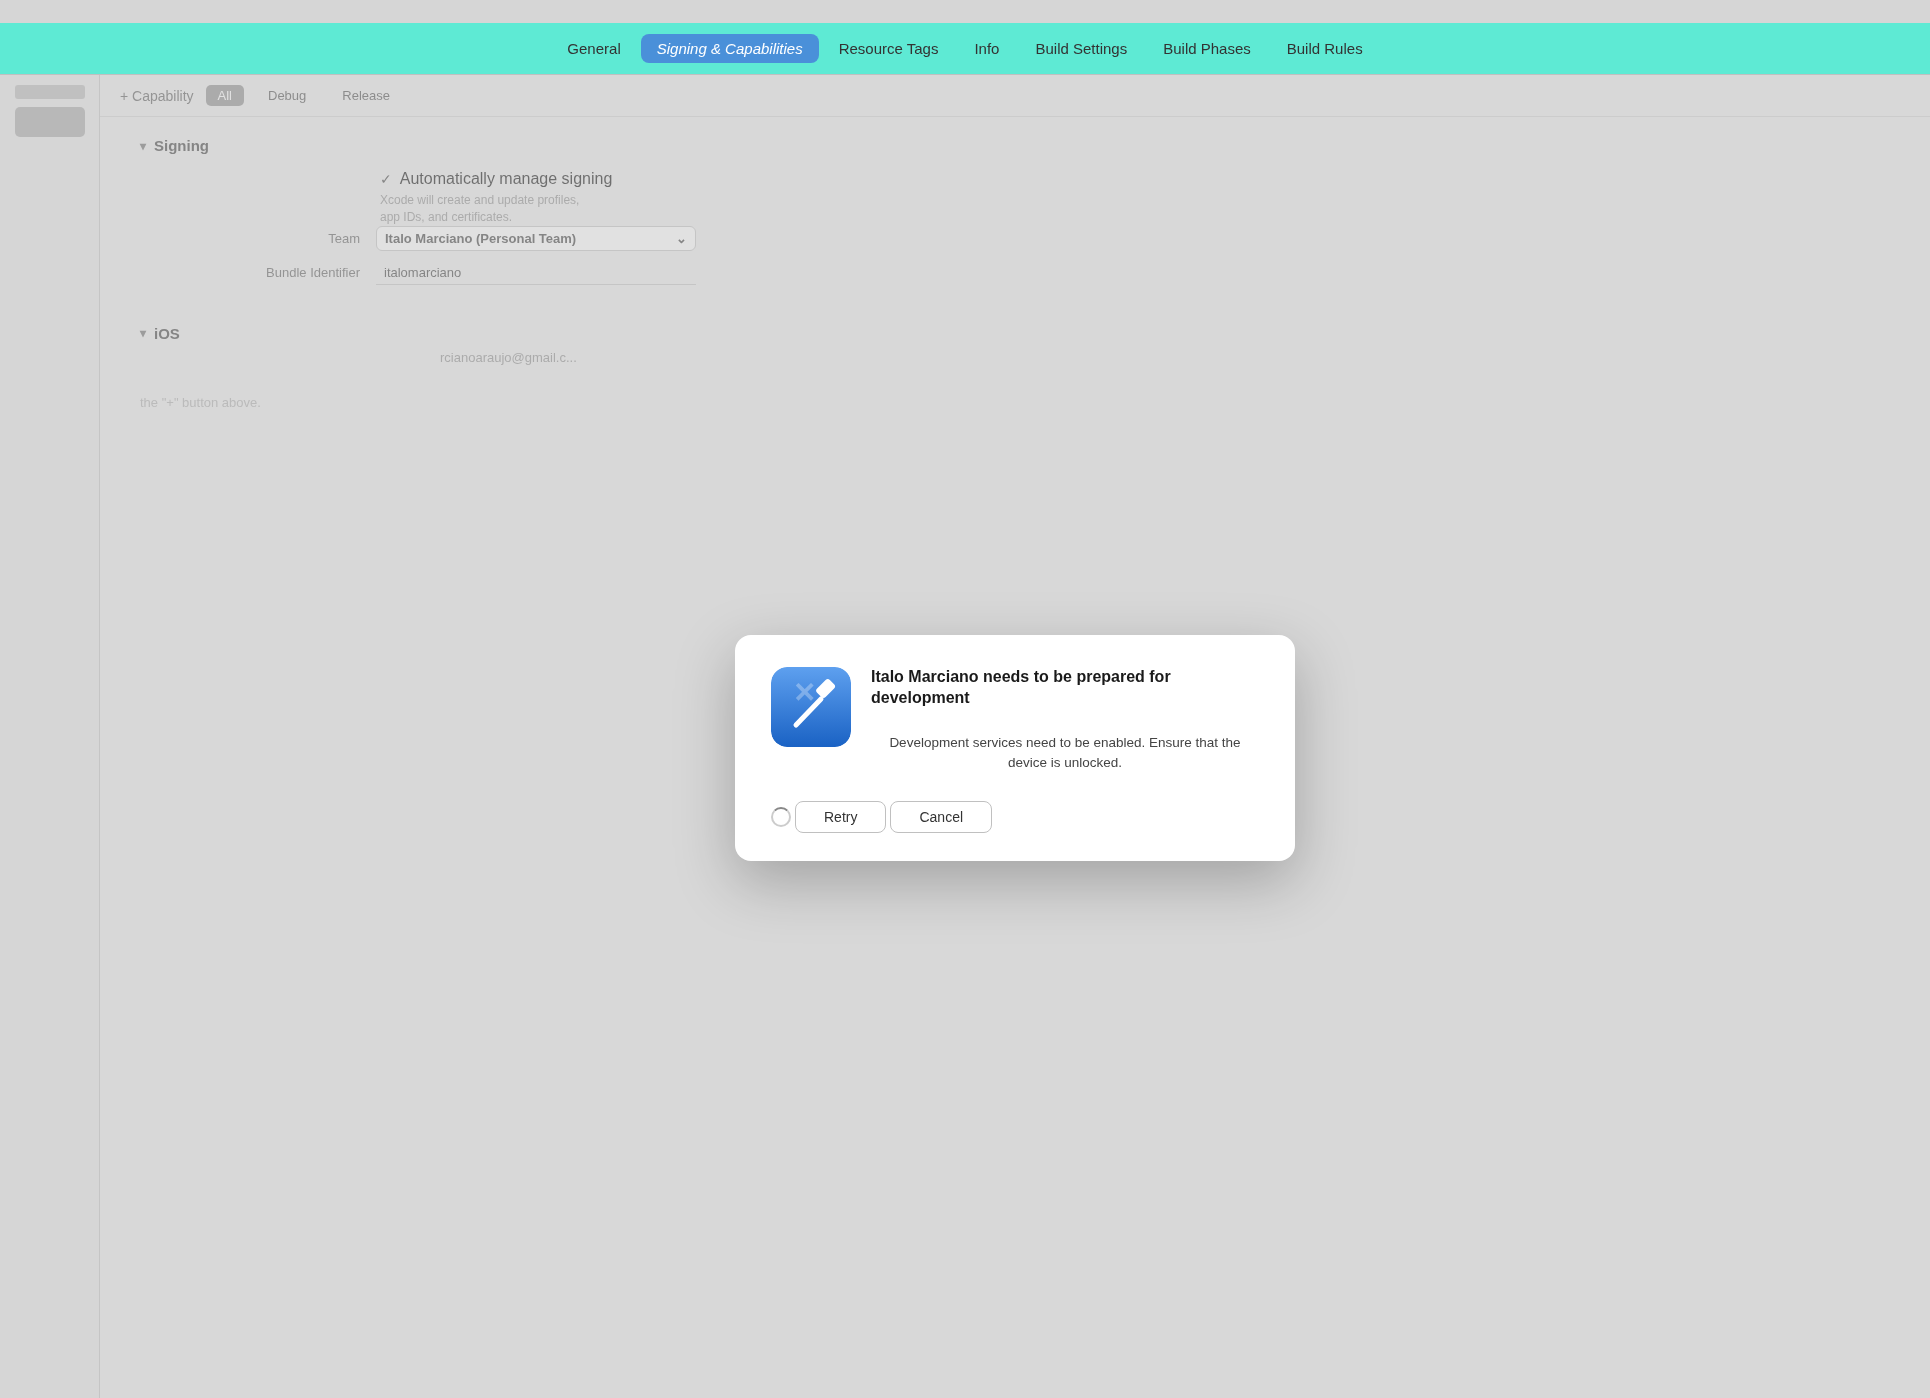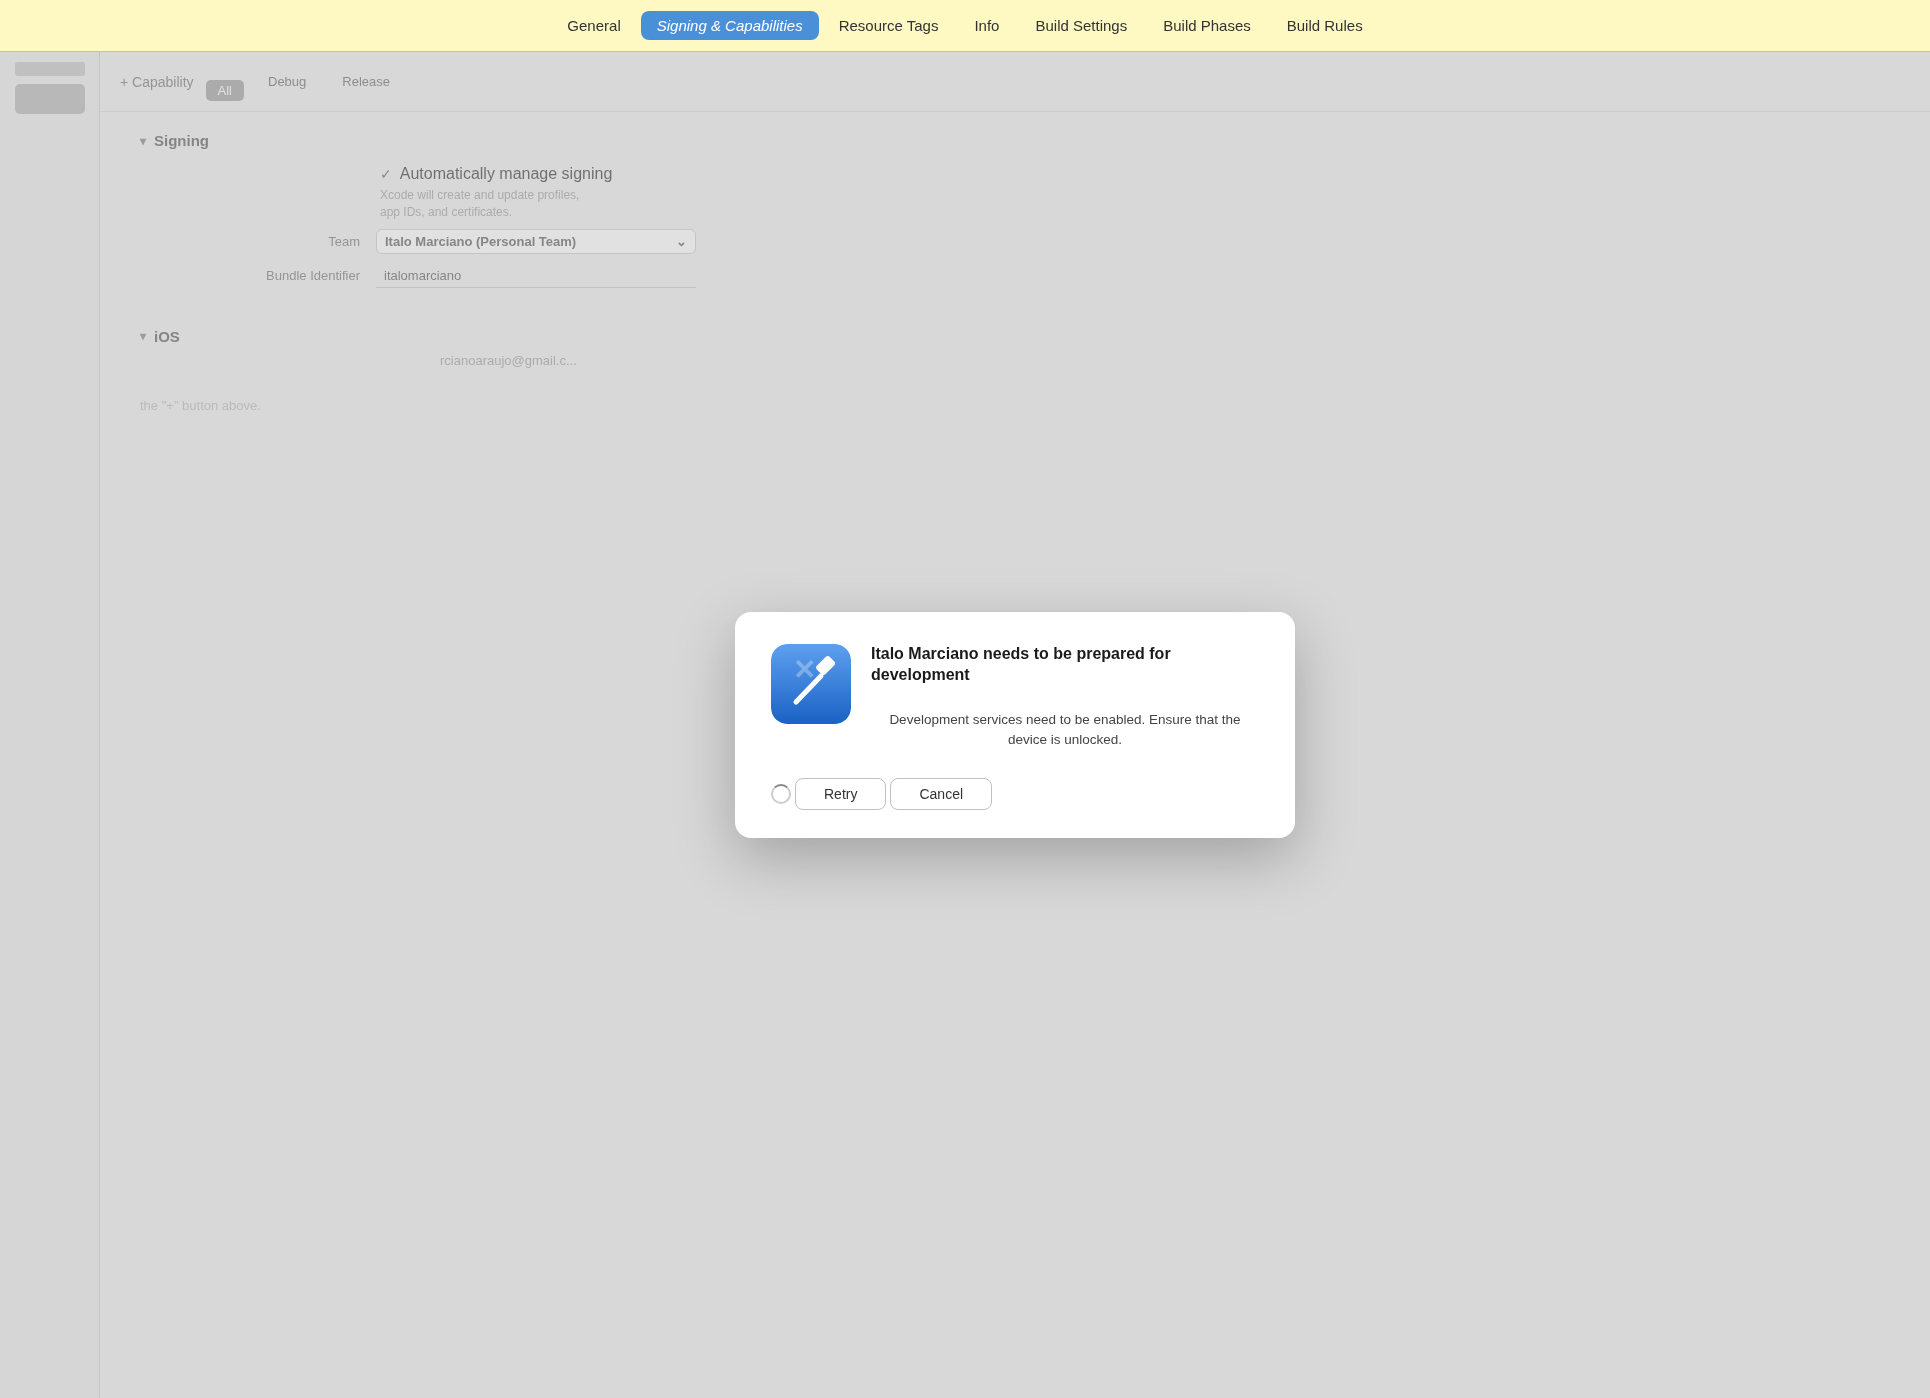--- a/index.html
+++ b/index.html
@@ -11,25 +11,26 @@
       height: 1398px;
       overflow: hidden;
       position: relative;
     }
 
     
     .tab-bar {
       display: flex;
       align-items: center;
       justify-content: center;
-      background: #fef9c3;
+      background: #5eead4;
       border-bottom: 1px solid #c0c0c0;
       height: 52px;
       gap: 4px;
       padding: 0 20px;
+      margin-top: 23px;
     }
 
     .tab-item {
       padding: 6px 16px;
       border-radius: 8px;
       font-size: 15px;
       color: #333;
       cursor: pointer;
       white-space: nowrap;
     }
@@ -103,21 +104,20 @@
       padding: 3px 12px;
       border-radius: 5px;
       font-size: 13px;
       cursor: pointer;
       border: none;
     }
 
     .filter-btn.active {
       background: #888;
       color: white;
-      margin-top: 18px;
     }
 
     .filter-btn.inactive {
       background: transparent;
       color: #444;
     }
 
     
     .signing-section {
       padding: 20px 40px;
@@ -161,21 +161,20 @@
       padding-left: 200px;
       margin-bottom: 0;
       max-width: 400px;
       line-height: 1.4;
     }
 
     .form-row {
       display: flex;
       align-items: center;
       margin-bottom: 10px;
-      margin-top: 8px;
     }
 
     .form-label {
       font-size: 13px;
       color: #555;
       text-align: right;
       width: 180px;
       margin-right: 16px;
     }
 

